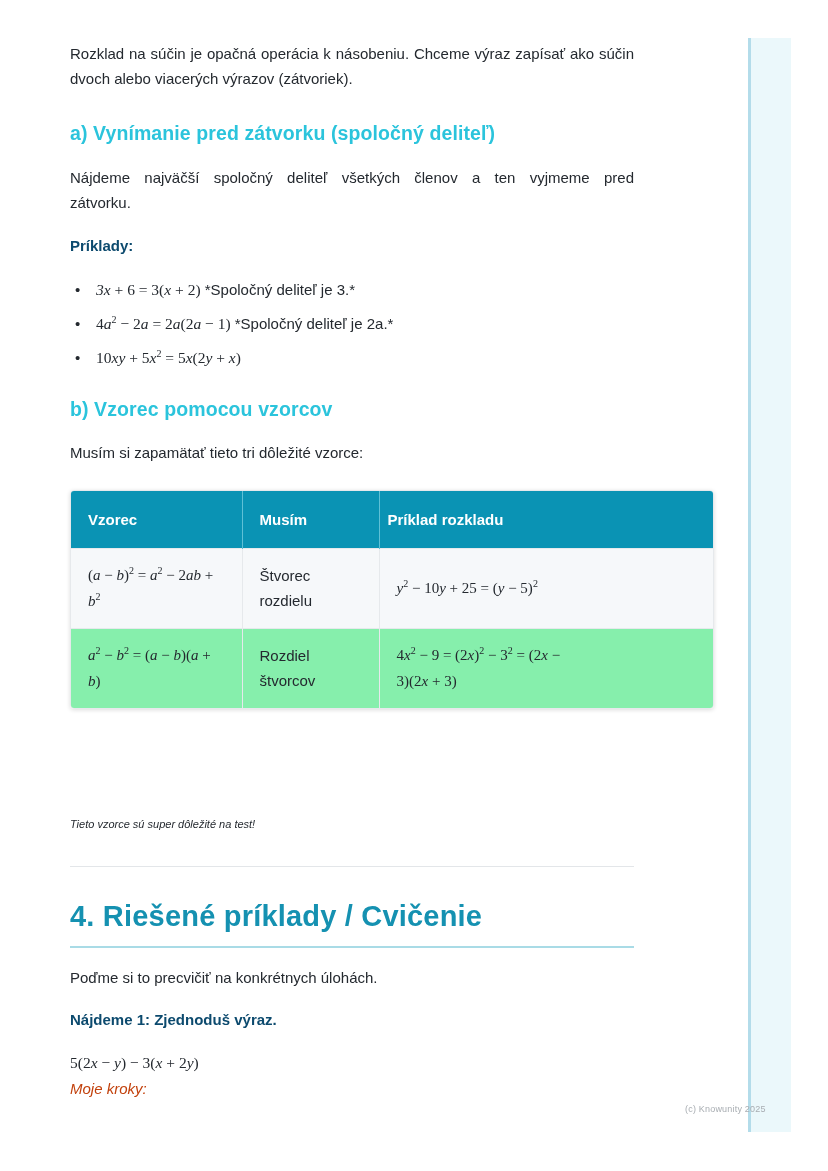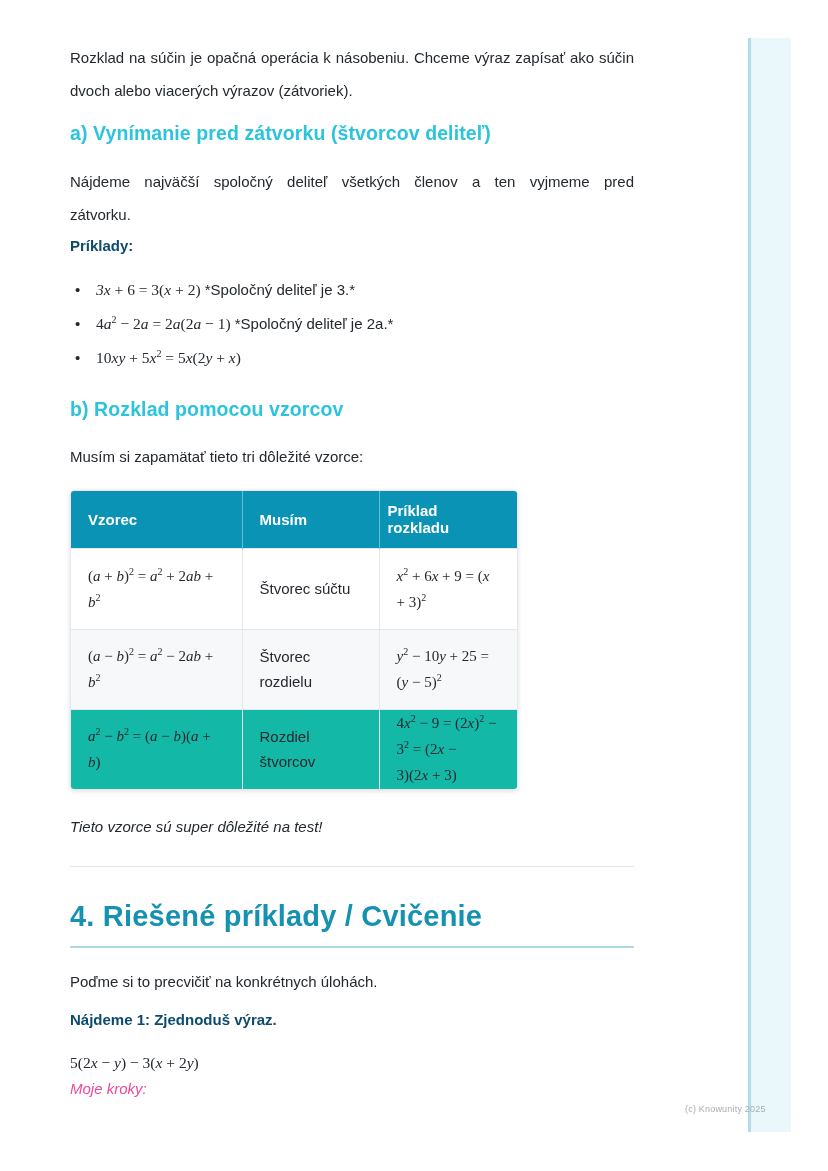--- a/index.html
+++ b/index.html
@@ -1,104 +1,99 @@
 <!DOCTYPE html>
 <html><head>
 <meta charset="utf-8">
 <style>
   * { box-sizing: border-box; margin: 0; padding: 0; }
   html, body { width: 828px; height: 1171px; background: #ffffff; overflow: hidden; }
   body { position: relative; font-family: "Liberation Sans", sans-serif; color: #1f2328; }
 
   .page { position: absolute; left: 70px; top: 0; width: 564px; }
 
-  .p { font-size: 15px; line-height: 33px; color: #24292f; text-align: justify; }
+  .p { font-size: 15px; line-height: 25px; color: #24292f; text-align: justify; }
   .intro { position: absolute; top: 41px; }
   .h3 { position: absolute; font-size: 19.5px; font-weight: 700; color: #2bc4dc; letter-spacing: 0.1px; }
   .h3a { top: 122px; }
   .p2 { position: absolute; top: 165px; word-spacing: 4px; }
   .bold-label { position: absolute; font-size: 15px; font-weight: 700; color: #0c4a6e; }
   .bl1 { top: 237px; }
 
   ul.examples { position: absolute; top: 278px; list-style: none; }
   ul.examples li { position: relative; padding-left: 26px; height: 34px; line-height: 24px; font-size: 15px; color: #24292f; }
   ul.examples li::before { content: "•"; position: absolute; left: 5px; top: 0; font-size: 15px; color: #24292f; }
   .math { font-family: "Liberation Serif", "DejaVu Serif", serif; font-size: 15.5px; color: #24292f; text-align: center; }
   .math i { font-style: italic; }
   .math sup { font-size: 10px; vertical-align: 6px; line-height: 0; }
 
   .h3b { top: 398px; }
   .p3 { position: absolute; top: 440px; }
 
-  .table-wrap { position: absolute; top: 490px; left: 0; width: 448px; border-radius: 4px; overflow: hidden; box-shadow: 0 1px 4px rgba(0,0,0,0.14); border: 1px solid #e6e9ec; }
+  .table-wrap { position: absolute; top: 490px; left: 0; width: 644px; border-radius: 4px; overflow: hidden; box-shadow: 0 1px 4px rgba(0,0,0,0.14); border: 1px solid #e6e9ec; }
   table { width: 100%; border-collapse: collapse; }
   th { background: #0a93b4; color: #ffffff; font-weight: 700; font-size: 15px; text-align: left; height: 57px; padding: 0 17px; border-right: 1px solid #5fc0d6; }
   th:last-child { border-right: none; padding-left: 8px; }
   td { font-size: 15px; color: #24292f; padding: 0 17px; line-height: 25px; border-right: 1px solid #e6e9ec; border-top: 1px solid #e6e9ec; vertical-align: middle; }
   td:last-child { border-right: none; }
   tr.r1 td { height: 81px; background: #ffffff; }
   tr.r2 td { height: 80px; background: #f6f8fa; }
-  tr.r3 td { height: 80px; background: #14b8a6; }
+  tr.r3 td { height: 80px; background: #86efac; }
   .c1 { width: 171px; }
   .c2 { width: 137px; }
   td .math { font-size: 15px; }
 
-  .note { position: absolute; top: 818px; font-style: italic; font-size: 15px; color: #24292f; }
+  .note { position: absolute; top: 818px; font-style: italic; font-size: 11px; color: #24292f; }
   .hr { position: absolute; top: 866px; left: 0; width: 564px; height: 1px; background: #e3e6e9; }
   .h2 { position: absolute; top: 900px; font-size: 29px; font-weight: 700; color: #1591b1; letter-spacing: 0.2px; }
   .h2-rule { position: absolute; top: 946px; left: 0; width: 564px; height: 2px; background: #a9dbe6; }
   .p4 { position: absolute; top: 965px; }
   .bl2 { top: 1011px; }
   .expr { position: absolute; top: 1054px; }
-  .steps { position: absolute; top: 1080px; font-style: italic; font-size: 15px; color: #ec4899; }
+  .steps { position: absolute; top: 1080px; font-style: italic; font-size: 15px; color: #c2410c; }
 
   .side-panel { position: absolute; left: 748px; top: 38px; width: 43px; height: 1094px; background: #ebf8fb; border-left: 3px solid #b3dcea; }
   .copyright { position: absolute; left: 685px; top: 1104px; font-size: 9px; color: #a8adb2; letter-spacing: 0.2px; }
 </style>
 </head>
 <body>
 
 <div class="page">
 
   <p class="p intro">Rozklad na súčin je opačná operácia k násobeniu. Chceme výraz zapísať ako súčin dvoch alebo viacerých výrazov (zátvoriek).</p>
 
-  <h3 class="h3 h3a">a) Vynímanie pred zátvorku (štvorcov deliteľ)</h3>
+  <h3 class="h3 h3a">a) Vynímanie pred zátvorku (spoločný deliteľ)</h3>
   <p class="p p2">Nájdeme najväčší spoločný deliteľ všetkých členov a ten vyjmeme pred zátvorku.</p>
   <div class="bold-label bl1">Príklady:</div>
 
   <ul class="examples">
     <li>
       <span class="math"><i>3x</i> + 6 = 3(<i>x</i> + 2)</span><span> *Spoločný deliteľ je 3.*</span>
     </li>
     <li>
       <span class="math">4<i>a</i><sup>2</sup> − 2<i>a</i> = 2<i>a</i>(2<i>a</i> − 1)</span><span> *Spoločný deliteľ je 2a.*</span>
     </li>
     <li>
       <span class="math">10<i>xy</i> + 5<i>x</i><sup>2</sup> = 5<i>x</i>(2<i>y</i> + <i>x</i>)</span>
     </li>
   </ul>
 
-  <h3 class="h3 h3b">b) Rozklad pomocou vzorcov</h3>
+  <h3 class="h3 h3b">b) Vzorec pomocou vzorcov</h3>
   <p class="p p3">Musím si zapamätať tieto tri dôležité vzorce:</p>
 
   <div class="table-wrap">
     <table>
       <thead>
         <tr>
           <th class="c1">Vzorec</th>
           <th class="c2">Musím</th>
           <th>Príklad rozkladu</th>
         </tr>
       </thead>
       <tbody>
-        <tr class="r1">
-          <td><span class="math">(<i>a</i> + <i>b</i>)<sup>2</sup> = <i>a</i><sup>2</sup> + 2<i>ab</i> +<br><i>b</i><sup>2</sup></span></td>
-          <td>Štvorec súčtu</td>
-          <td><span class="math"><i>x</i><sup>2</sup> + 6<i>x</i> + 9 = (<i>x</i> + 3)<sup>2</sup></span></td>
-        </tr>
         <tr class="r2">
           <td><span class="math">(<i>a</i> − <i>b</i>)<sup>2</sup> = <i>a</i><sup>2</sup> − 2<i>ab</i> +<br><i>b</i><sup>2</sup></span></td>
           <td>Štvorec<br>rozdielu</td>
           <td><span class="math"><i>y</i><sup>2</sup> − 10<i>y</i> + 25 = (<i>y</i> − 5)<sup>2</sup></span></td>
         </tr>
         <tr class="r3">
           <td><span class="math"><i>a</i><sup>2</sup> − <i>b</i><sup>2</sup> = (<i>a</i> − <i>b</i>)(<i>a</i> +<br><i>b</i>)</span></td>
           <td>Rozdiel<br>štvorcov</td>
           <td><span class="math">4<i>x</i><sup>2</sup> − 9 = (2<i>x</i>)<sup>2</sup> − 3<sup>2</sup> = (2<i>x</i> −<br>3)(2<i>x</i> + 3)</span></td>
         </tr>

